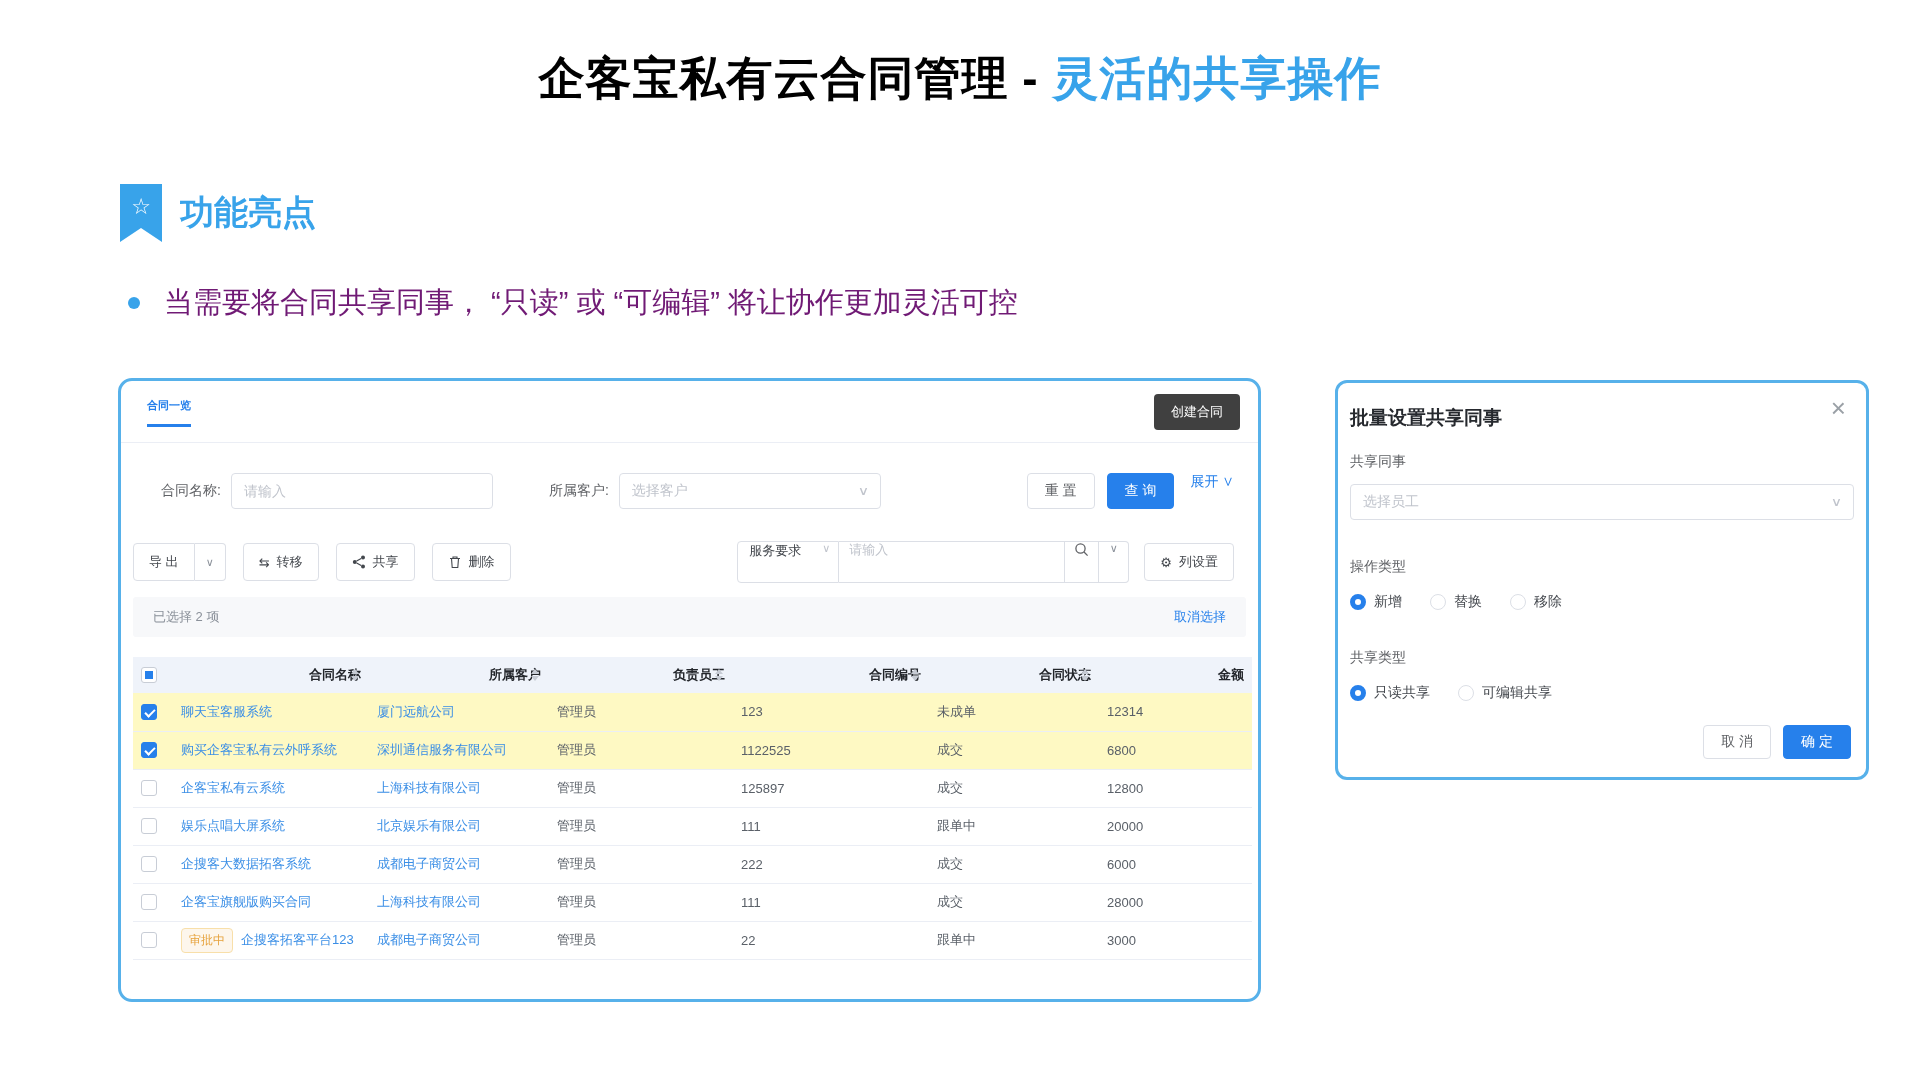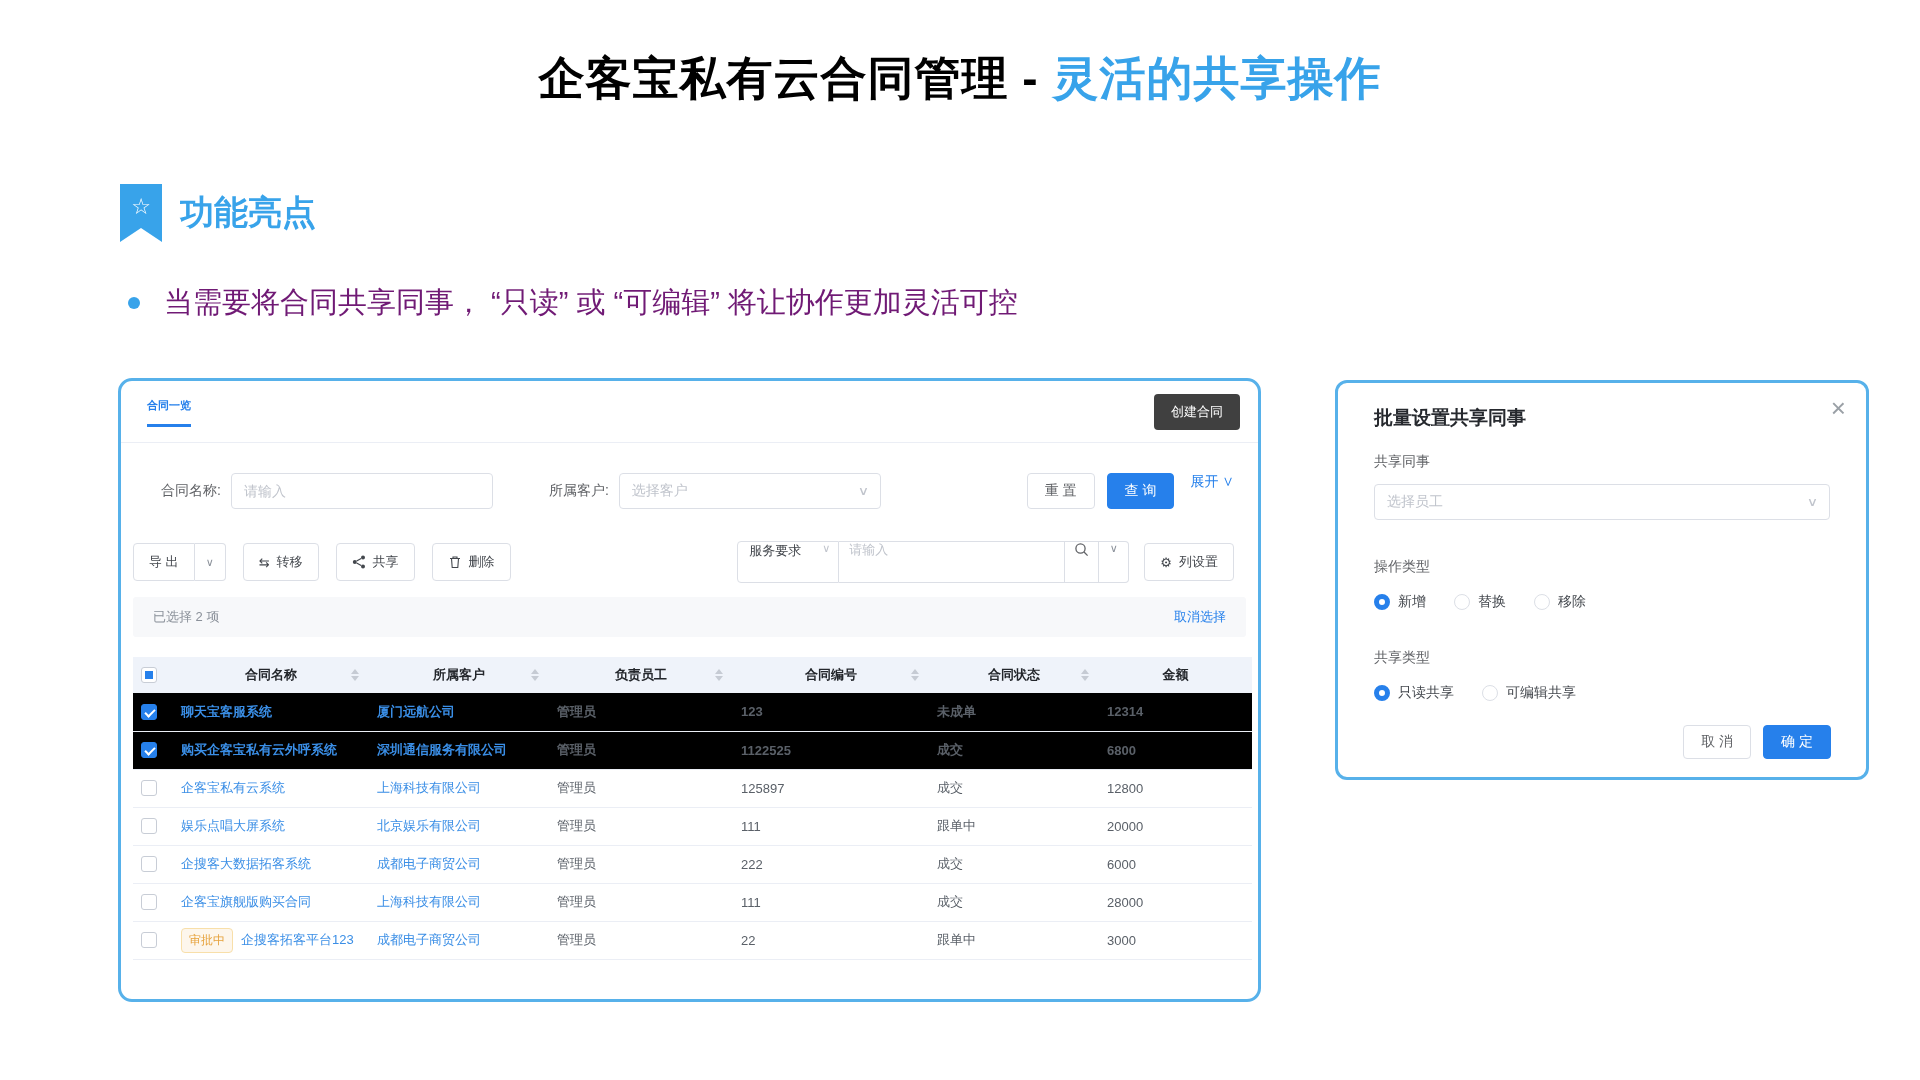--- a/index.html
+++ b/index.html
@@ -67,56 +67,56 @@
   .sg-icon.last { border-radius:0 4px 4px 0; width:30px; color:#8b919a; font-size:11px; }
   .colset { margin-left:15px; }
 
   .selection-bar { margin:14px 12px 0; height:40px; background:#f7f8fa; border-radius:3px;
     display:flex; align-items:center; padding:0 20px; font-size:13px; color:#8a9099; }
   .cancel-link { margin-left:auto; color:#2680eb; cursor:pointer; }
 
   table.grid { margin:20px 12px 0; width:1119px; border-collapse:collapse; table-layout:fixed; font-size:13px; }
   .grid col.c-cb { width:40px; } .grid col.c1 { width:196px; } .grid col.c2 { width:180px; }
   .grid col.c3 { width:184px; } .grid col.c4 { width:196px; } .grid col.c5 { width:170px; }
-  .grid thead th { background:#eff3fa; height:36px; text-align:center; font-weight:700;
+  .grid thead th { background:#eff3fa; height:36px; text-align:right; font-weight:700;
     color:#23262b; padding:0 8px; position:relative; font-size:13px; }
   .grid tbody td { height:38px; border-bottom:1px solid #ebeef5; padding:0 8px; color:#5a6068;
     white-space:nowrap; overflow:hidden; }
-  .grid tr.selected td { background:#000000;font-weight:bold; }
+  .grid tr.selected td { background:#fef9c3; }
   .link { color:#3a8ee6; cursor:pointer; }
   .sorter { position:absolute; right:10px; top:50%; transform:translateY(-50%);
     display:flex; flex-direction:column; gap:2px; }
   .sorter i { display:block; width:0; height:0; border-left:4px solid transparent; border-right:4px solid transparent; }
   .sorter .up { border-bottom:5px solid #c6cbd4; }
   .sorter .dn { border-top:5px solid #c6cbd4; }
 
   .cb { width:16px; height:16px; border:1px solid #c8cdd6; border-radius:3px; background:#fff;
     position:relative; cursor:pointer; }
   .cb.checked { background:#2680eb; border-color:#2680eb; }
   .cb.checked::after { content:''; position:absolute; left:5px; top:2px; width:4px; height:8px;
     border-right:2px solid #fff; border-bottom:2px solid #fff; transform:rotate(45deg); }
   .cb.indet::after { content:''; position:absolute; left:3px; top:3px; width:8px; height:8px; background:#2680eb; }
 
   .badge { display:inline-block; padding:3px 7px; border:1px solid #f8dfa9; background:#fdf6ec;
     color:#e6a23c; border-radius:4px; font-size:12px; margin-right:8px; }
 
   
   .share-dialog { position:absolute; left:1335px; top:380px; width:534px; height:400px;
-    background:#fff; border:3px solid #57b1ea; border-radius:12px; padding:22px 36px; }
+    background:#fff; border:3px solid #57b1ea; border-radius:12px; padding:22px 12px; }
   .dlg-title { font-size:19px; font-weight:700; color:#26292e; }
   .dlg-close { position:absolute; right:20px; top:12px; font-size:26px; color:#9aa0a6;
     cursor:pointer; line-height:1; font-weight:400; }
   .dlg-label { margin-top:22px; font-size:14px; color:#606266; }
   .dlg-select { margin-top:13px; width:100%; }
   .radio-row { margin-top:17px; display:flex; align-items:center; gap:28px; font-size:14px; color:#45494f; }
   .radio-item { display:flex; align-items:center; cursor:pointer; }
   .radio { width:16px; height:16px; border-radius:50%; border:1px solid #dcdfe6; background:#fff; margin-right:8px; }
   .radio.selected { border:5px solid #2680eb; }
   .mt38 { margin-top:38px; }
-  .dlg-footer { position:absolute; right:35px; bottom:18px; display:flex; gap:12px; }
+  .dlg-footer { position:absolute; right:15px; bottom:18px; display:flex; gap:12px; }
   .dlg-footer .btn { height:34px; }
 
   .icon-svg { display:block; }
 </style>
 </head>
 <body>
 
 <div class="page-title"><span>企客宝私有云合同管理 - </span><span class="accent">灵活的共享操作</span></div>
 
 <div class="section-heading">

